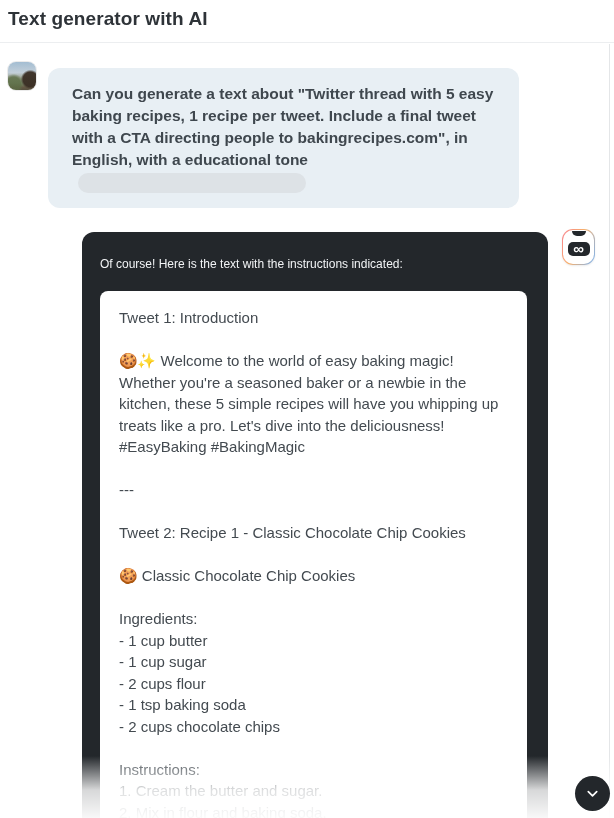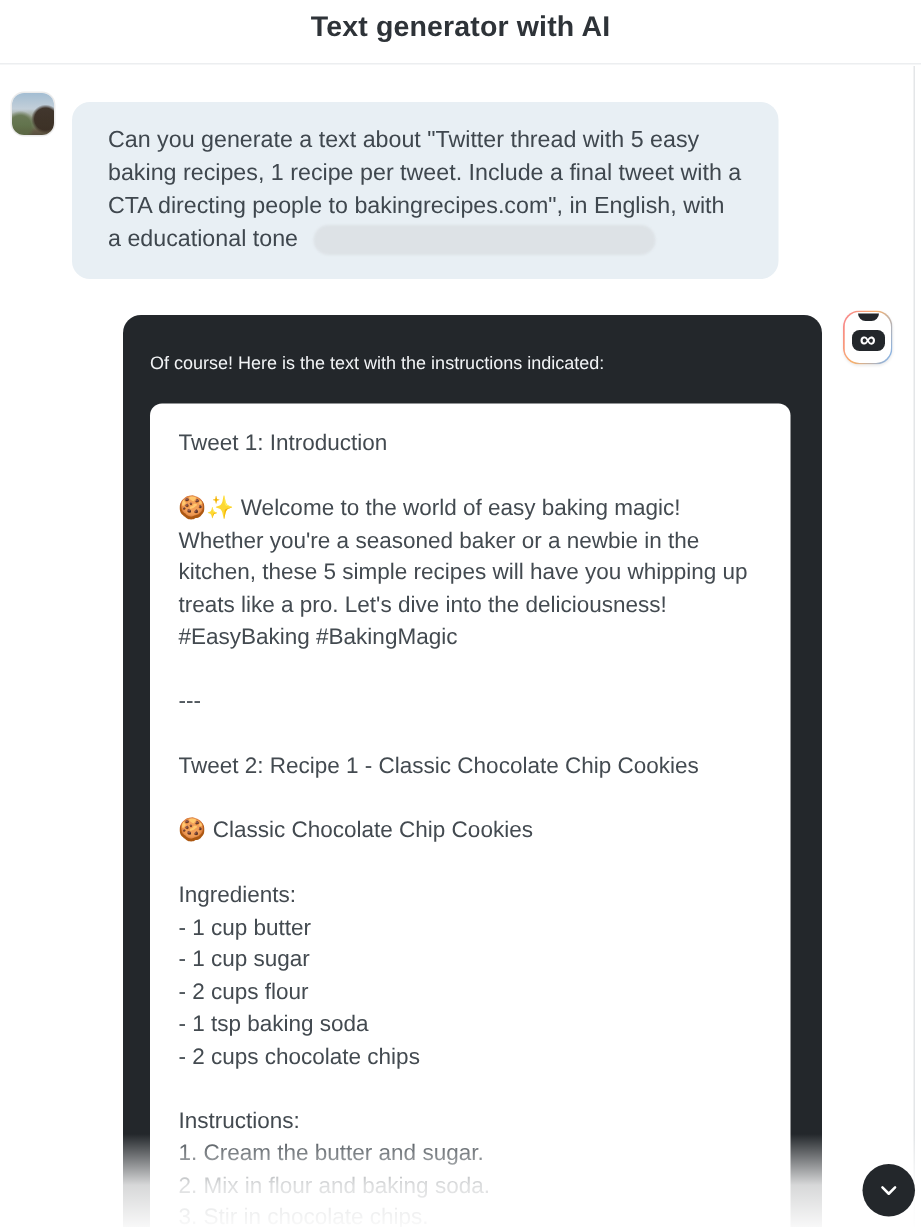--- a/index.html
+++ b/index.html
@@ -10,36 +10,35 @@
     background: #ffffff;
     font-family: "Liberation Sans", sans-serif;
     position: relative;
   }
 
   
   .page-header {
     height: 43px;
     padding: 5px 8px 0;
     border-bottom: 1px solid #eceef0;
-    text-align: center;
   }
   .page-title {
     margin: 0;
     font-size: 19px;
     line-height: 28px;
     font-weight: 600;
     color: #2e3338;
     letter-spacing: .1px;
   }
 
   
   .chat { position: relative; padding-top: 19px; }
 
   
-  .user-row { display: flex; align-items: flex-start; padding-left: 8px; margin-bottom: 24px; }
+  .user-row { display: flex; align-items: flex-start; padding-left: 8px; margin-bottom: 24px; font-weight: bold; }
   .user-avatar {
     width: 28px; height: 28px; border-radius: 8px; flex: 0 0 auto;
     overflow: hidden;
     box-shadow: 0 0 0 1px rgba(0,0,0,.08);
     background:
       radial-gradient(circle at 80% 62%, rgba(58,46,36,.95) 0 26%, rgba(58,46,36,0) 34%),
       radial-gradient(circle at 20% 78%, rgba(92,110,70,.8) 0 22%, rgba(92,110,70,0) 32%),
       linear-gradient(180deg, #a3bdd2 0%, #c3cfd9 38%, #99a08c 58%, #7c8a6a 76%, #645844 90%, #57503f 100%);
   }
   .user-bubble {

